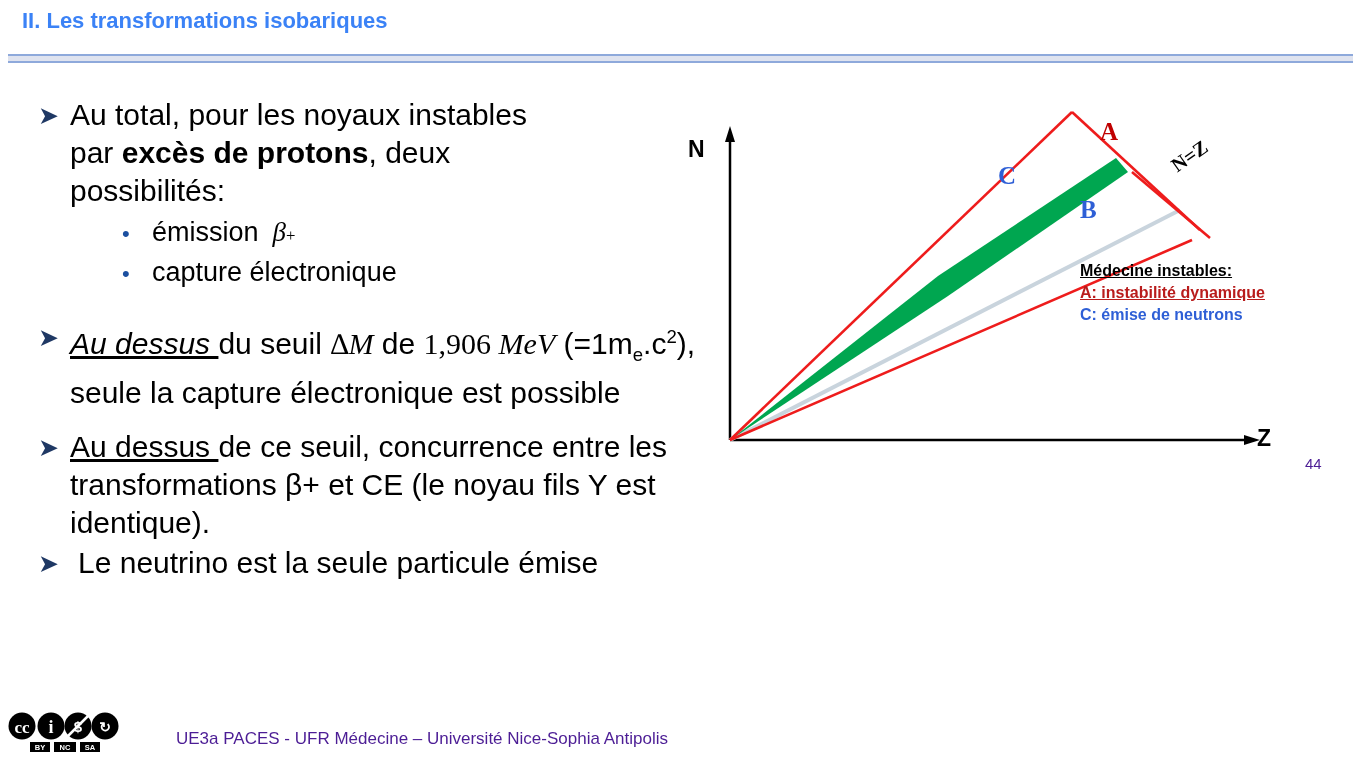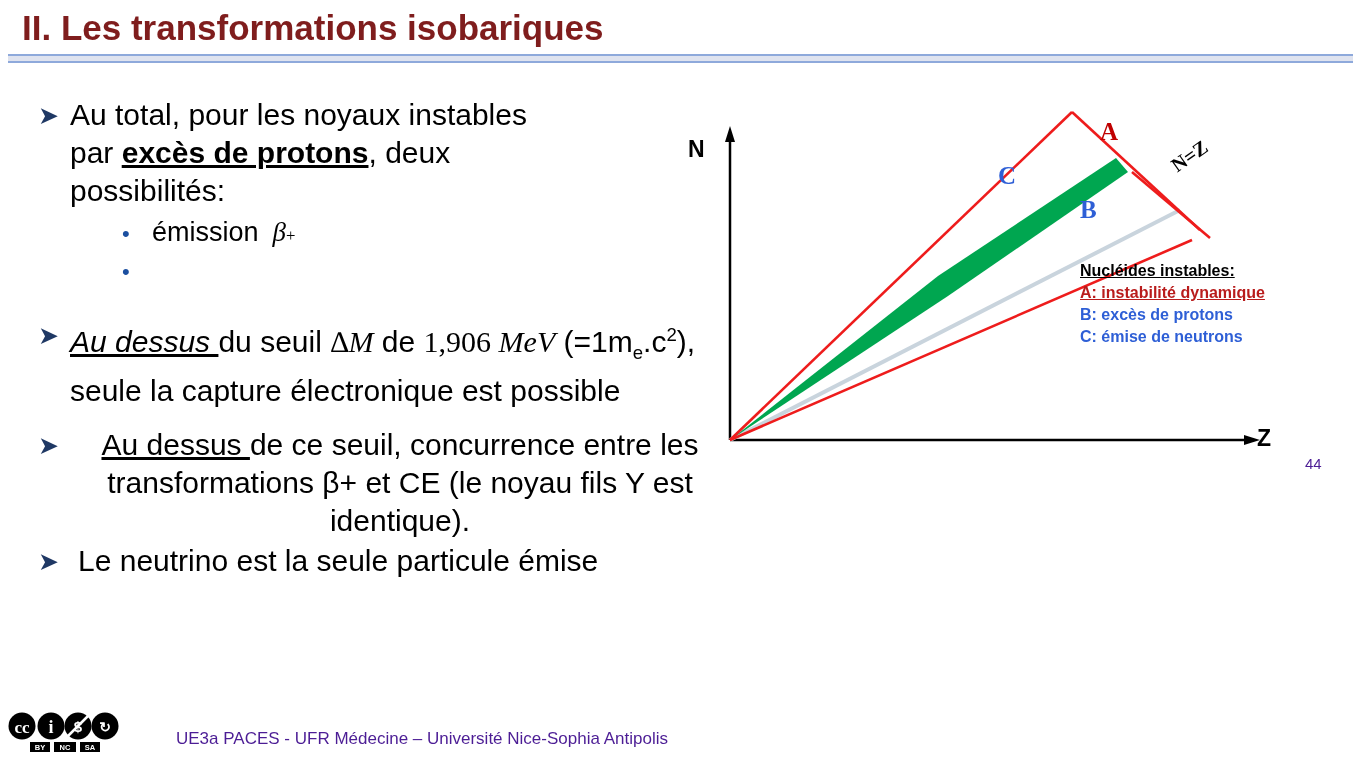--- a/index.html
+++ b/index.html
@@ -17,23 +17,23 @@
   }
 
   
   .header {
     position: absolute;
     top: 0; left: 0; width: 1361px; height: 62px;
   }
   .header-title {
     position: absolute;
     top: 8px;
-    font-size: 35px;
-    font-weight: bold;
-    color: #7f1d1d;
+    font-size: 22px;
+    font-weight: bold;
+    color: #3b82f6;
     white-space: nowrap;
   }
   .header-title.left { left: 22px; }
   .header-title.right { left: 740px; }
 
   .header-rule {
     position: absolute;
     left: 8px; top: 54px;
     width: 1345px; height: 9px;
     background: #dfe3ef;
@@ -61,40 +61,40 @@
     text-align: left;
     padding-left: 8px;
   }
   .btext {
     font-size: 30px;
     line-height: 38px;
     color: #000;
   }
   .b1 { width: 460px; }
   .b2 { width: 650px; }
-  .b3 { width: 1000px; text-align: center; }
+  .b3 { width: 1000px; }
   .b4 { width: 1000px; margin-left: 8px; }
 
   .sub-list {
     margin: 4px 0 26px 92px;
   }
   .sub-item {
     display: flex;
     align-items: baseline;
     font-size: 27px;
     line-height: 36px;
     color: #000;
   }
   .dot {
     color: #1b4fa0;
     font-size: 22px;
     width: 30px;
     flex: 0 0 30px;
   }
-  b { font-weight: bold; text-decoration: underline; }
+  b { font-weight: bold; }
   .u { text-decoration: underline; }
   .it { font-style: italic; }
   .ser { font-family: "Liberation Serif", serif; }
   sup { font-size: 0.62em; vertical-align: super; }
   sub { font-size: 0.62em; vertical-align: sub; }
   .gap-2 { height: 14px; }
 
   
   .figure {
     position: absolute;
@@ -181,20 +181,21 @@
 
     <div class="sub-list">
       <div class="sub-item">
         <span class="dot">•</span>
         <span>émission</span>
         <span class="ser it" style="margin-left:14px;">β</span>
           <sup class="ser">+</sup>
       </div>
       <div class="sub-item">
         <span class="dot">•</span>
+        <span>capture électronique</span>
       </div>
     </div>
 
     <div class="bullet-row">
       <div class="arrow">➤</div>
       <div class="btext b2">
         <span class="u it">Au dessus </span><span>du seuil </span><span class="ser it">∆M</span><span> de </span><span class="ser">1,906 </span><span class="ser it">MeV</span><span> (=1m</span><sub>e</sub><span>.c</span><sup>2</sup><span>), seule la capture électronique est possible</span>
       </div>
     </div>
 
@@ -238,23 +239,22 @@
       <text x="420" y="40" font-family="Liberation Serif, serif" font-size="25" font-weight="bold" fill="#c00000">A</text>
       <text x="400" y="118" font-family="Liberation Serif, serif" font-size="25" font-weight="bold" fill="#2e5fd6">B</text>
       <text x="318" y="84" font-family="Liberation Serif, serif" font-size="25" font-weight="bold" fill="#2e5fd6">C</text>
     </svg>
 
     <div class="axis-label lbl-N">N</div>
     <div class="axis-label lbl-Z">Z</div>
     <div class="nz-label">N=Z</div>
 
     <div class="legend">
-      <div class="ltitle">Nucléides instables:</div>
+      <div class="ltitle">Médecine instables:</div>
       <div class="la">A: instabilité dynamique</div>
-      <div class="lb">B: excès de protons</div>
       <div class="lc">C: émise de neutrons</div>
     </div>
   </div>
 
   <div class="page-num">44</div>
 
   <div class="footer">
     <div class="cc-badge">
       <svg width="118" height="42" viewBox="0 0 118 42">
         <g>

